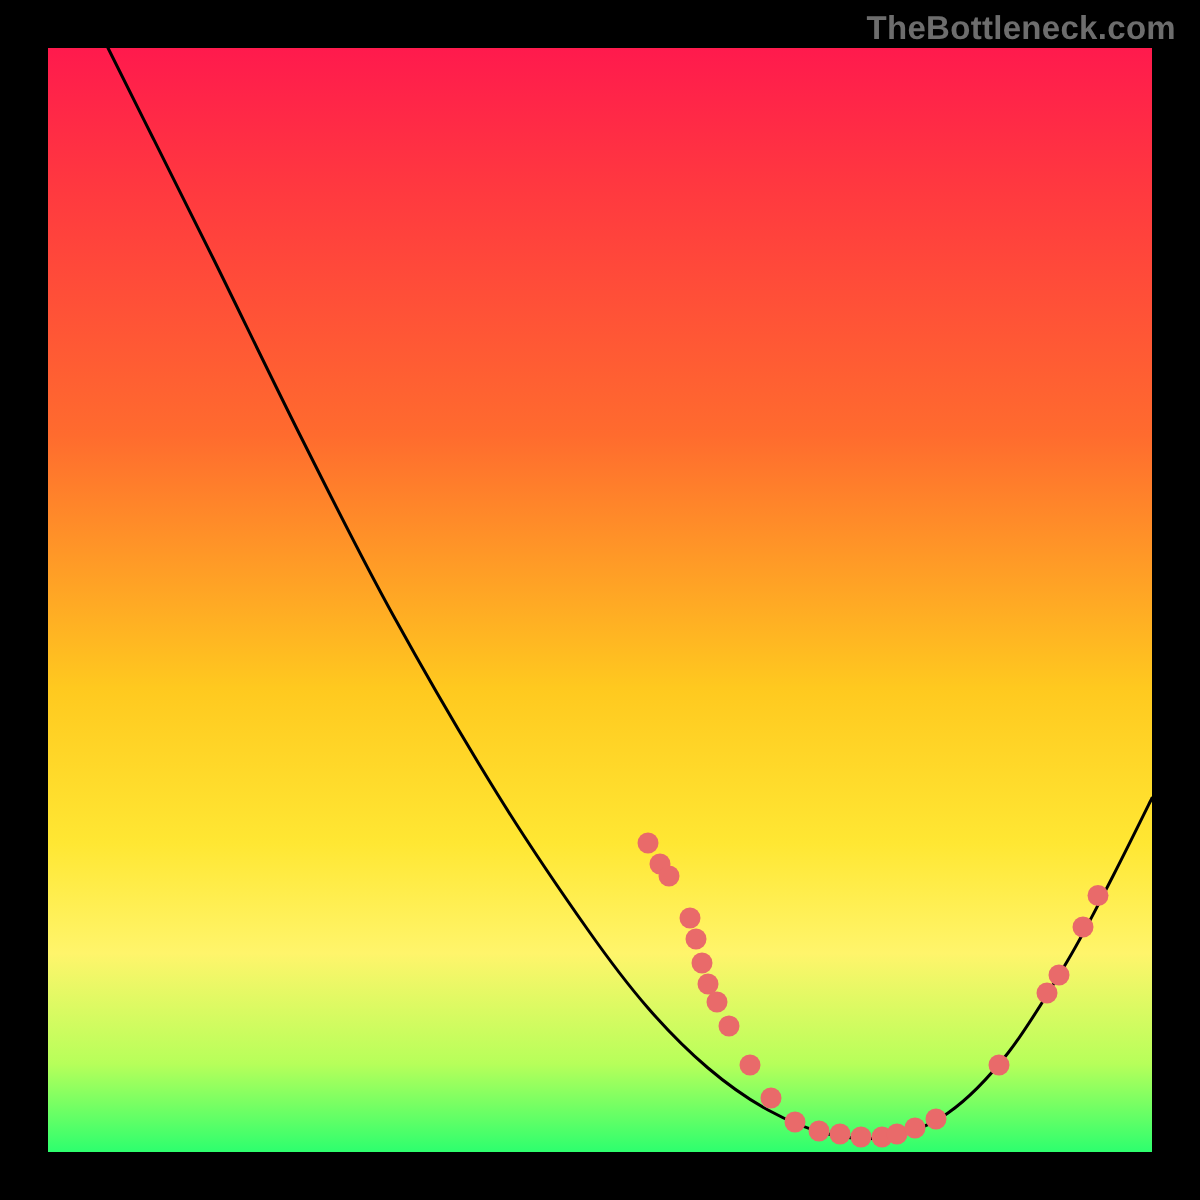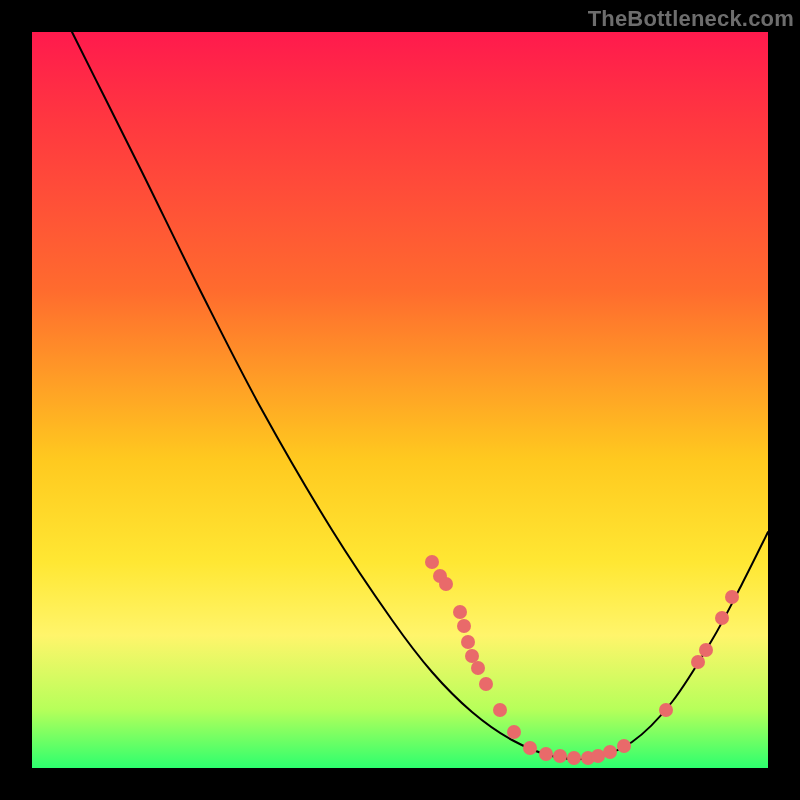--- a/index.html
+++ b/index.html
@@ -30,21 +30,21 @@
       #ff6b2e 35%,
       #ffc91f 58%,
       #ffe733 72%,
       #fff56b 82%,
       #b7ff5a 92%,
       #2dff6e 100%);
   }
   .watermark {
     position: absolute;
     top: 6px;
-    right: 6px;
+    right: 16px;
     color: #6d6d6d;
     font-size: 22px;
     font-weight: 600;
     letter-spacing: 0.2px;
     user-select: none;
     margin-left: 16px;
   }
   svg.curve {
     position: absolute;
     left: 0;

